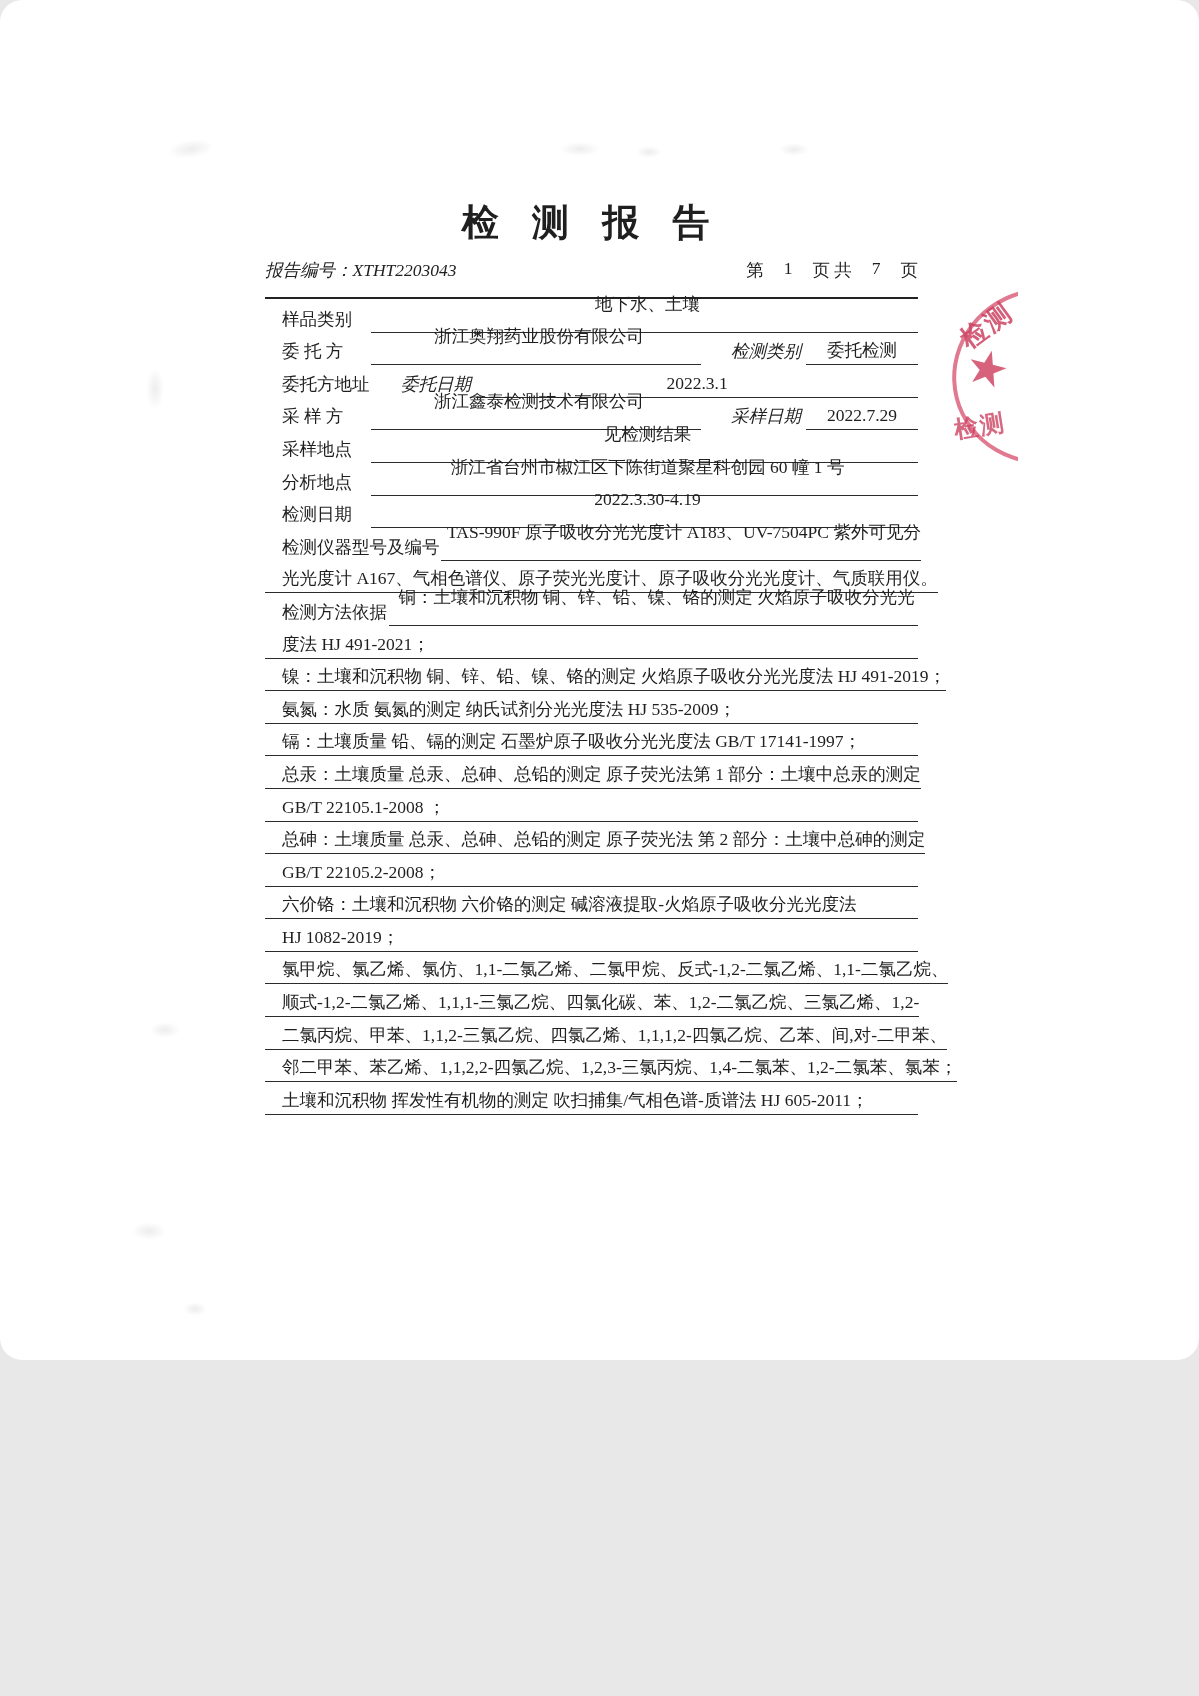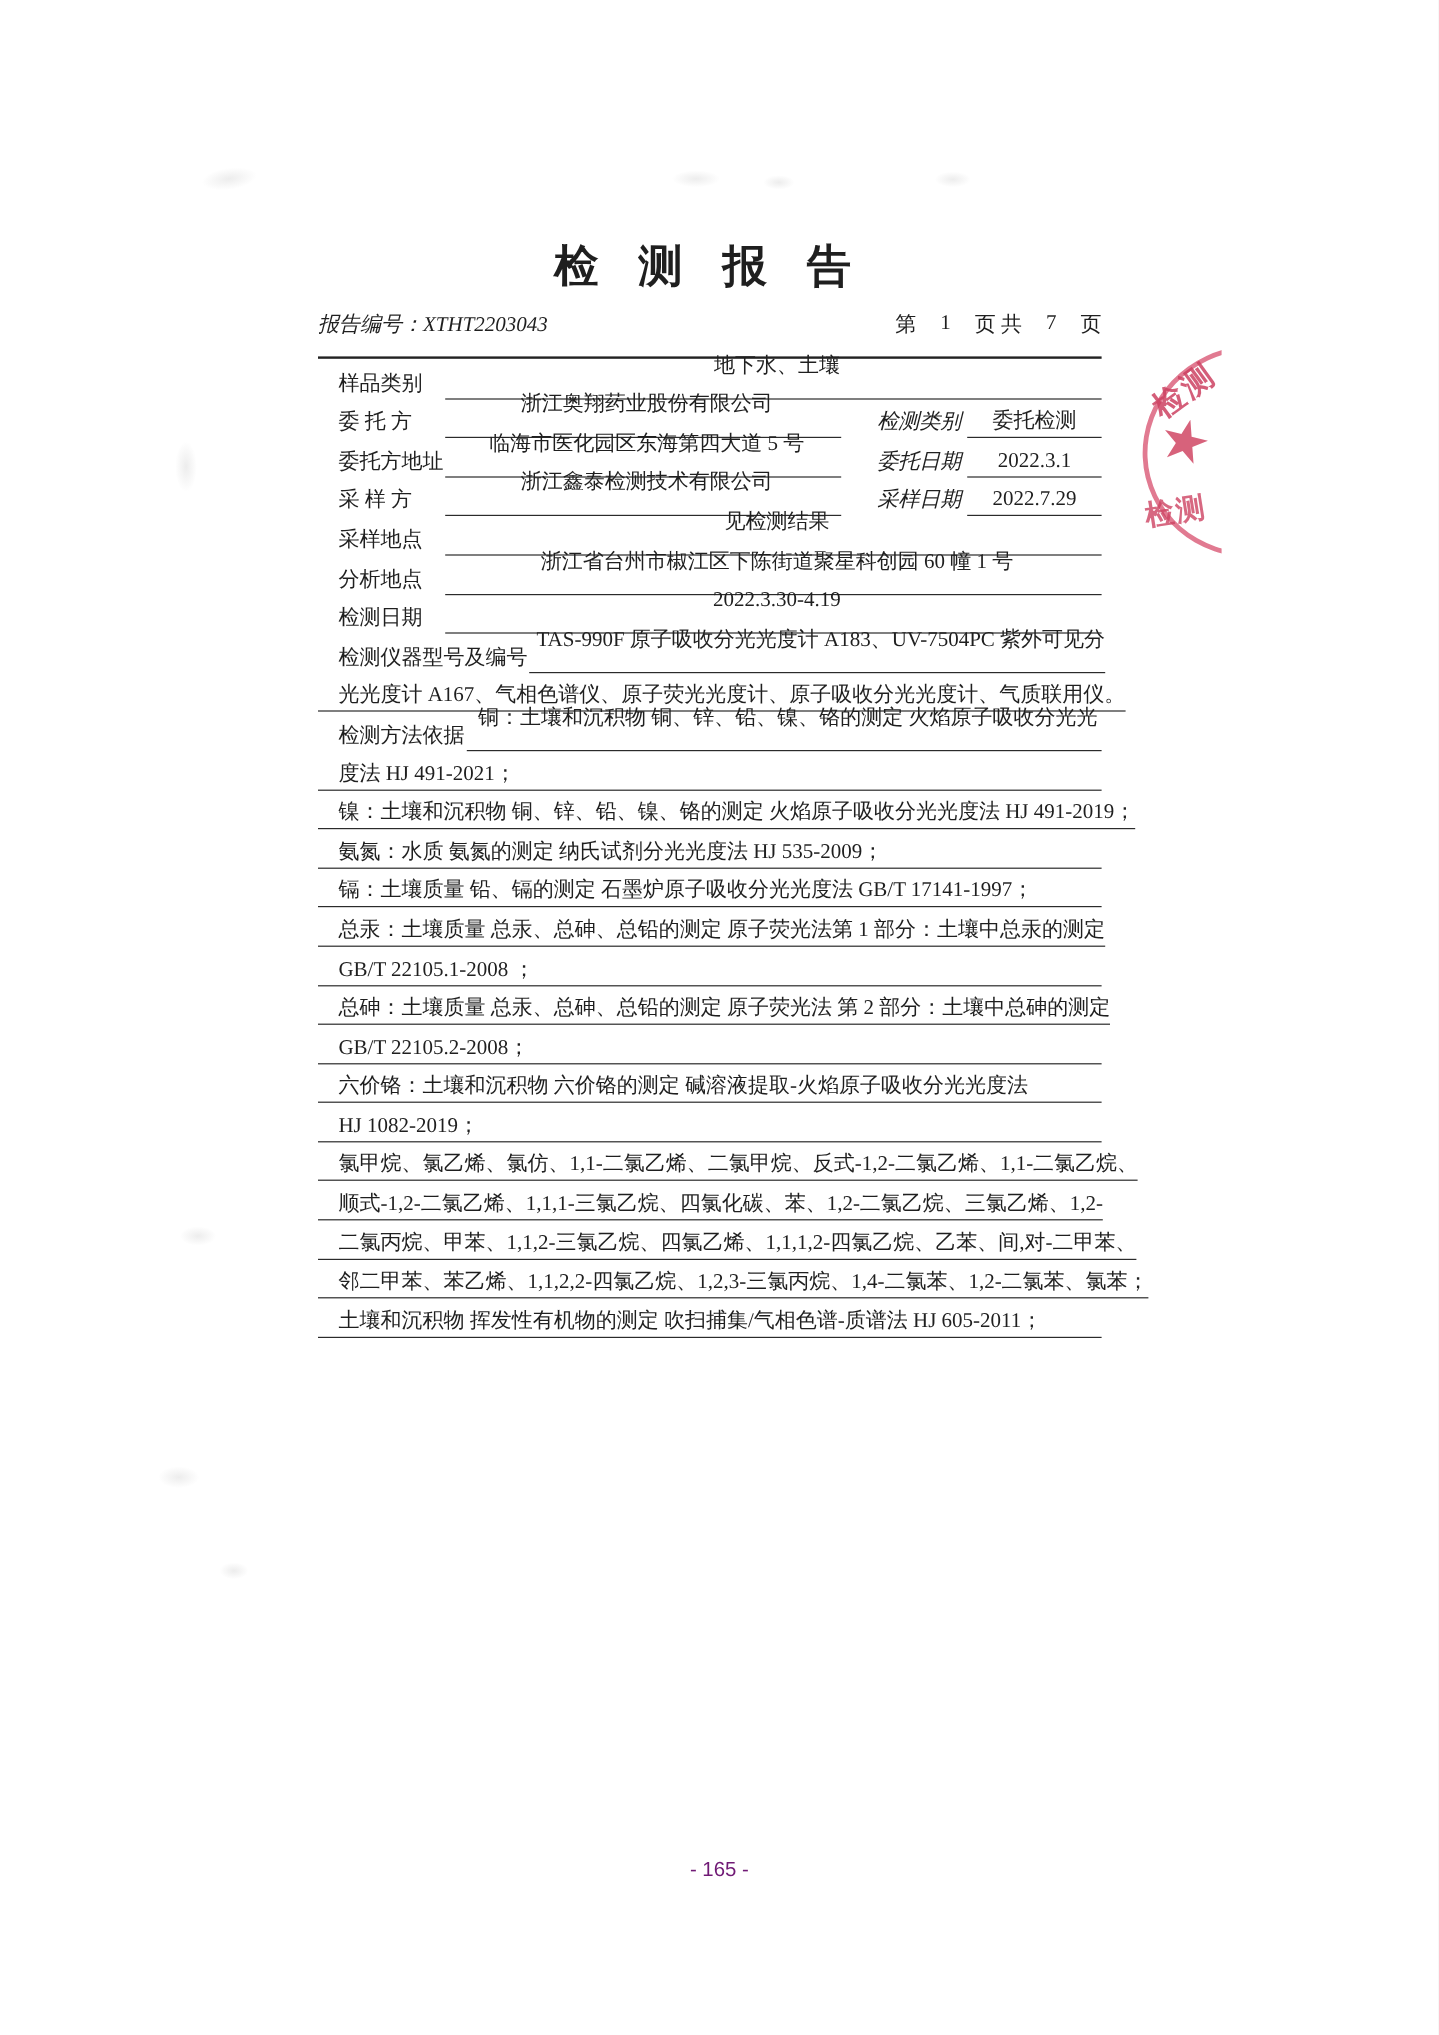--- a/index.html
+++ b/index.html
@@ -1,23 +1,24 @@
 <!DOCTYPE html>
 <html><head>
 <meta charset="utf-8">
 <style>
   html,body{margin:0;padding:0;background:#e8e8e8;}
   .page{
     position:relative;
-    width:1199px;height:1696px;
+    width:1199px;height:1360px;
     background:#ffffff;
     font-family:"Liberation Serif","DejaVu Serif",serif;
     color:#1f1f1f;
     overflow:hidden;
     margin:0 auto;
+    border-radius:22px;
   }
   .content{position:absolute;left:265px;top:198px;width:653px;}
   h1.title{
     margin:0;height:50px;line-height:50px;
     text-align:center;font-size:37px;font-weight:700;
     letter-spacing:12px;white-space:nowrap;
   }
   .meta{
     display:flex;justify-content:space-between;align-items:flex-end;
     font-size:17.5px;height:32px;padding-top:2px;
@@ -114,21 +115,20 @@
   <div class="row has-right">
     <span class="cell label">委 托 方</span>
     <span class="cell value">浙江奥翔药业股份有限公司</span>
     <span class="cell label2">检测类别</span>
     <span class="cell value2">委托检测</span>
 
   </div>
 
   <div class="row has-right">
     <span class="cell label">委托方地址</span>
-    <span class="cell value">临海市医化园区东海第四大道 5 号</span>
     <span class="cell label2">委托日期</span>
     <span class="cell value2">2022.3.1</span>
 
   </div>
 
   <div class="row has-right">
     <span class="cell label">采 样 方</span>
     <span class="cell value">浙江鑫泰检测技术有限公司</span>
     <span class="cell label2">采样日期</span>
     <span class="cell value2">2022.7.29</span>

